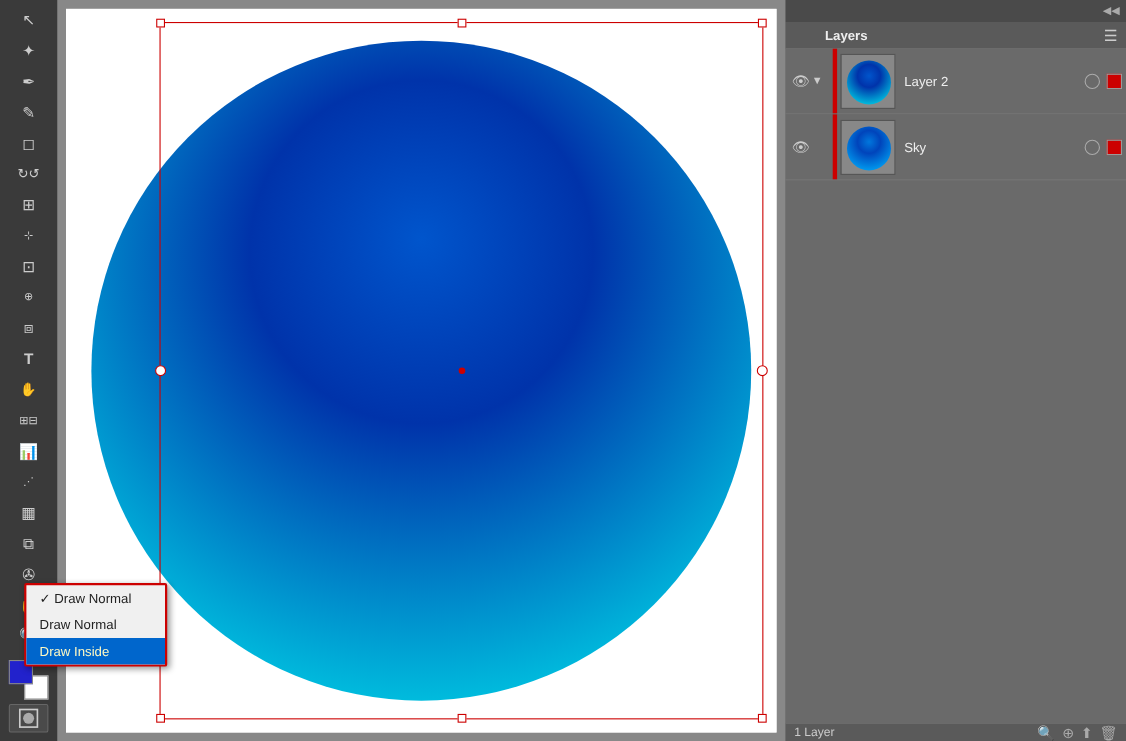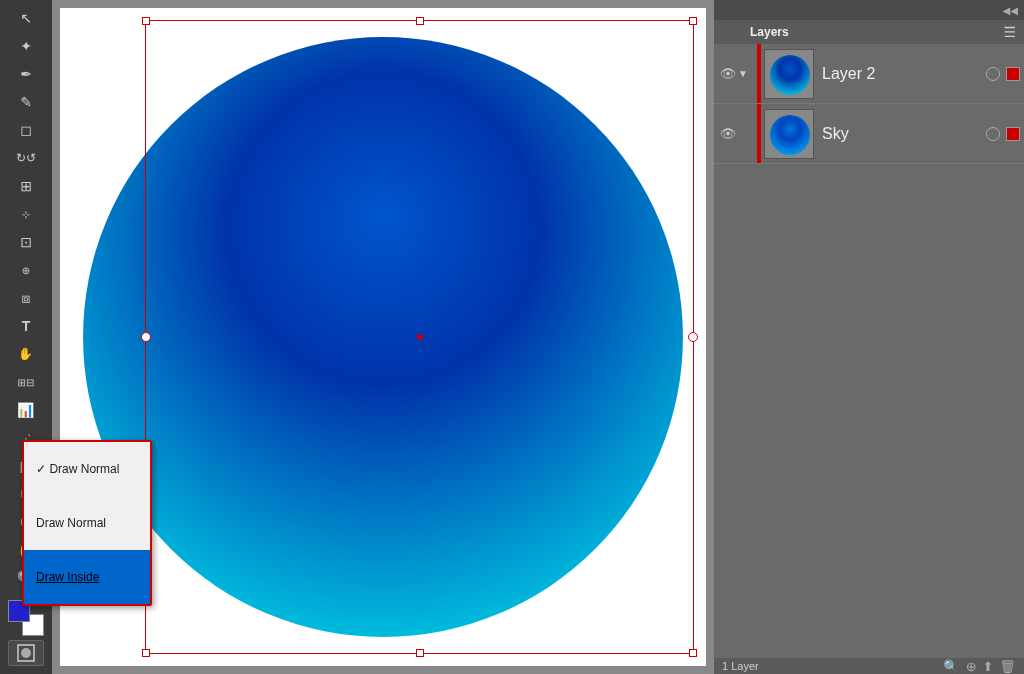--- a/index.html
+++ b/index.html
@@ -91,27 +91,27 @@
       bottom: 60px;
       left: 14px;
       background: #f0f0f0;
       border: 2px solid #cc0000;
       border-radius: 2px;
       z-index: 100;
       min-width: 130px;
       box-shadow: 2px 2px 6px rgba(0,0,0,0.4);
     }
     .draw-popup-item {
-      padding: 20px 12px;
+      padding: 5px 12px;
       font-size: 12px;
       color: #222;
       cursor: pointer;
       white-space: nowrap;
     }
-    .draw-popup-item.active-item { background: #0066cc; color: #000000; text-decoration: underline; }
+    .draw-popup-item.active-item { background: #0066cc; color: #fef9c3; }
     .draw-popup-item.checked::before {
       content: '✓ ';
     }
 
     
     .canvas-area {
       flex: 1;
       background: #888;
       position: relative;
       overflow: hidden;
@@ -227,21 +227,21 @@
       width: 50px;
       height: 50px;
       border: 1px solid #555;
       margin-right: 8px;
       flex-shrink: 0;
       overflow: hidden;
     }
 
     .layer-name {
       color: #eee;
-      font-size: 16px;
+      font-size: 12px;
       flex: 1;
     }
 
     .layer-actions {
       display: flex;
       align-items: center;
       gap: 6px;
     }
 
     .layer-circle-icon {

